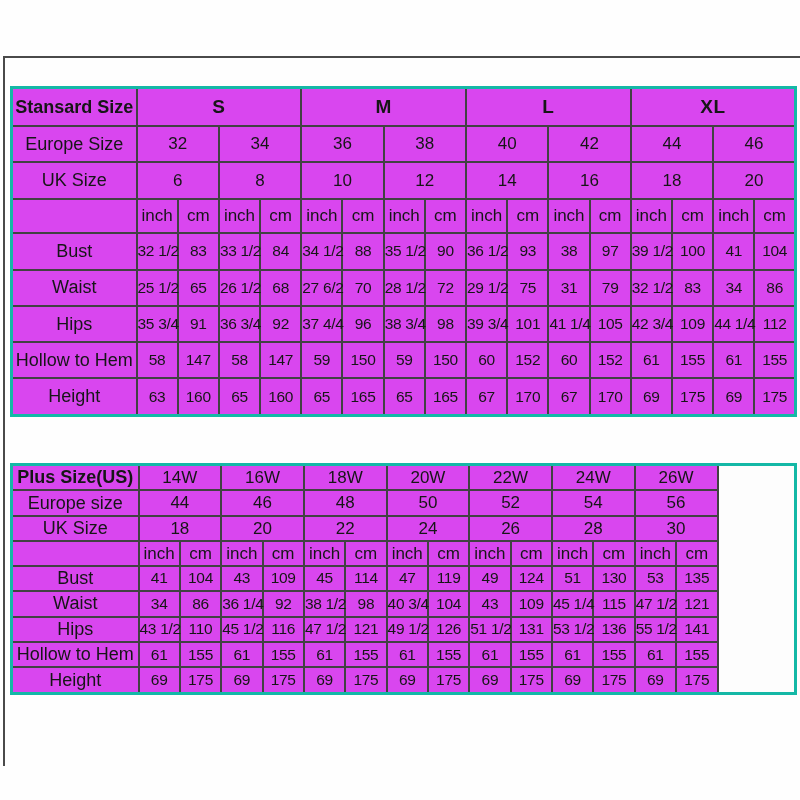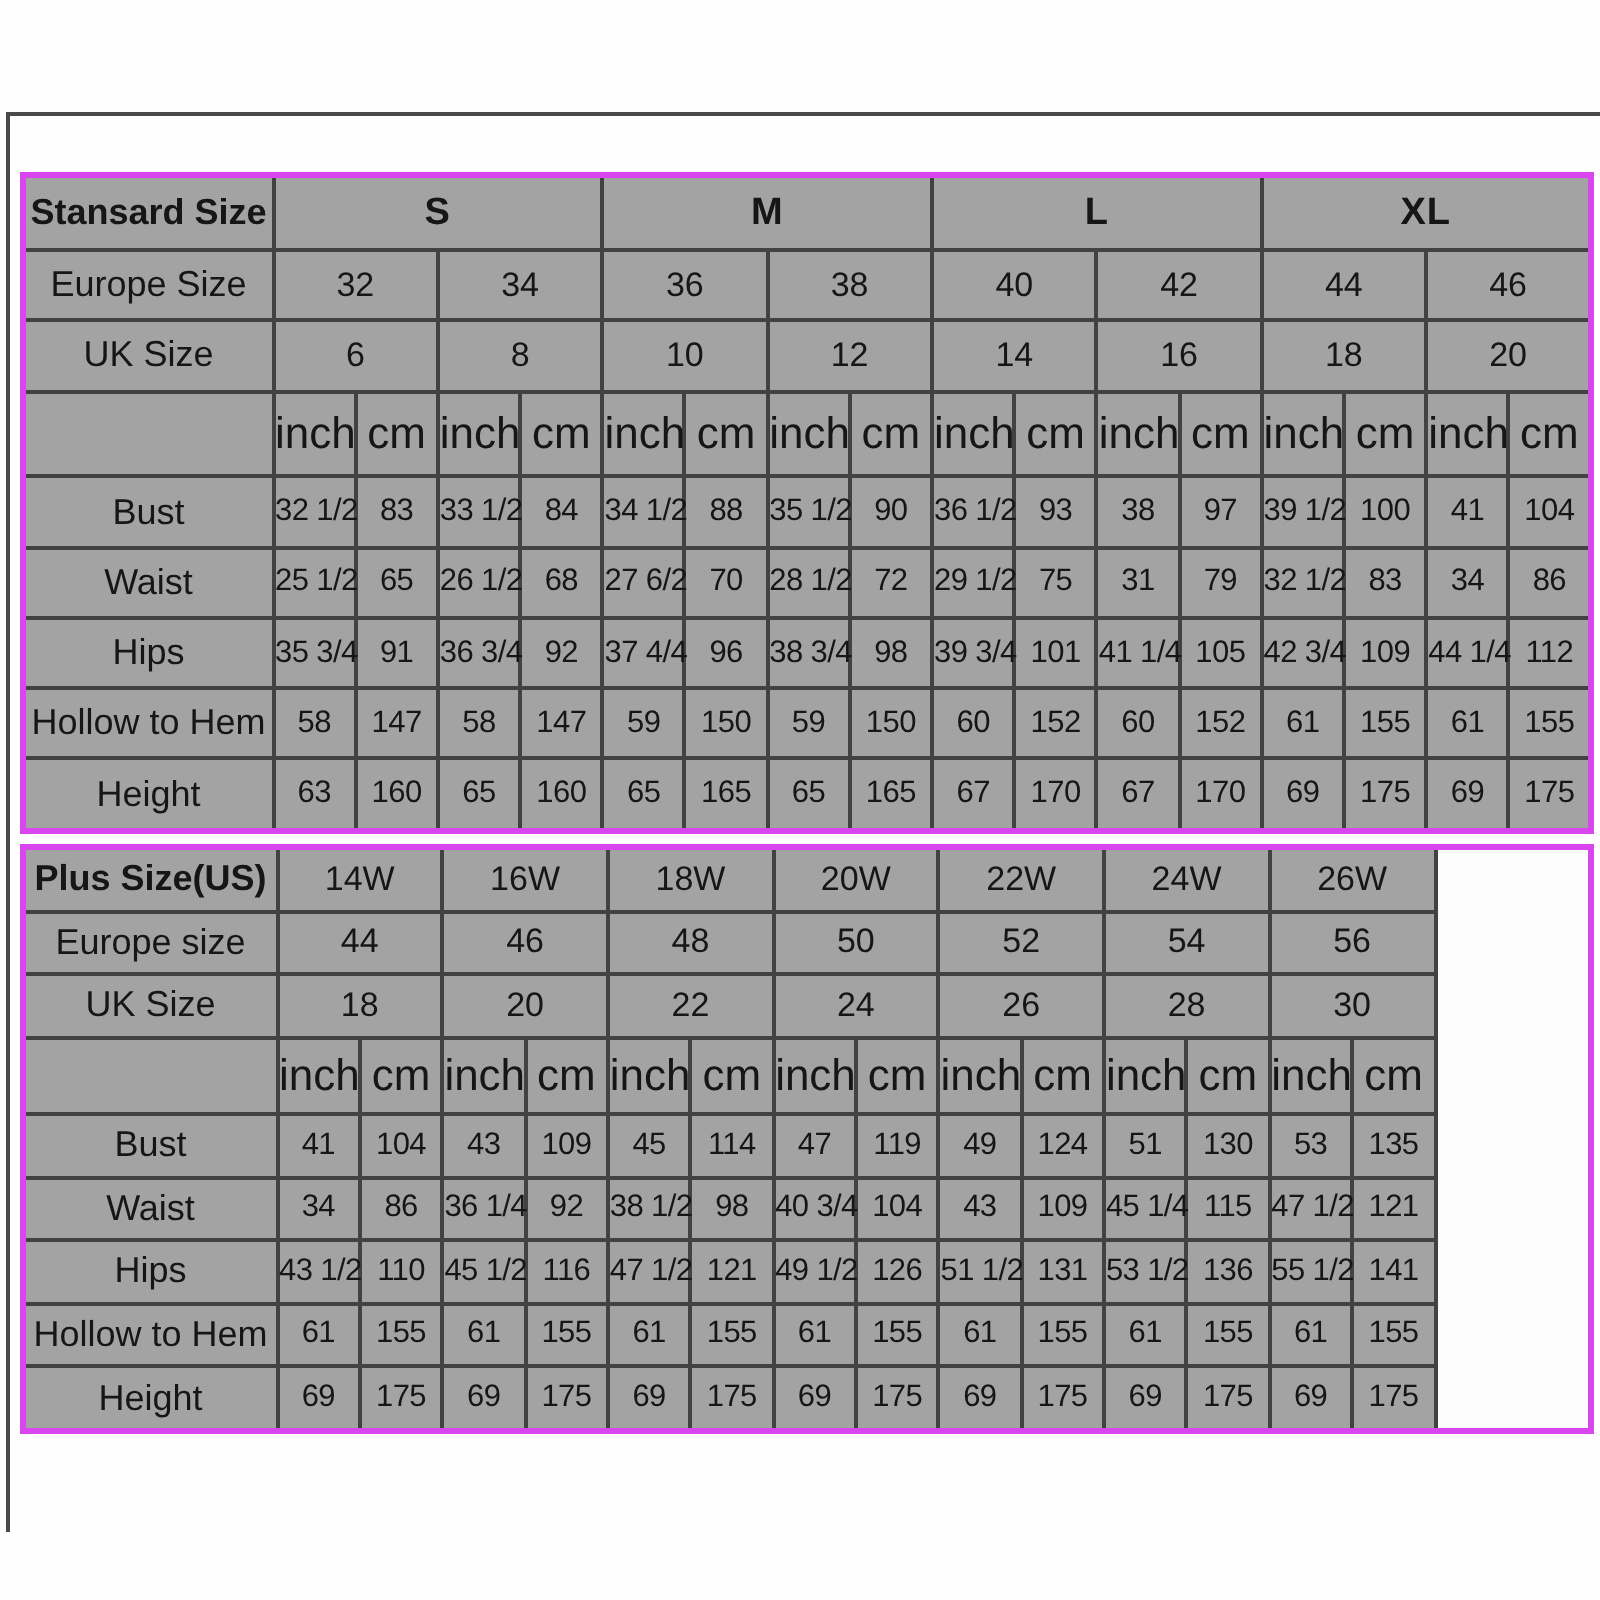--- a/index.html
+++ b/index.html
@@ -18,38 +18,38 @@
     left: 3px; top: 56px;
     width: 800px; height: 710px;
     border-top: 2px solid #4a4a4a;
     border-left: 2px solid #4a4a4a;
     box-sizing: border-box;
   }
   table {
     position: absolute;
     border-collapse: collapse;
     table-layout: fixed;
-    background: #a3a3a3;
-    border: 3px solid #d946ef;
+    background: #d946ef;
+    border: 3px solid #14b8a6;
   }
   #standard-table { left: 10px; top: 86px; width: 787px; height: 331px; }
-  #plus-table     { left: 10px; top: 422px; width: 787px; height: 295px; }
+  #plus-table     { left: 10px; top: 463px; width: 787px; height: 232px; }
   td {
     border: 2px solid #424242;
     text-align: center;
     vertical-align: middle;
     padding: 0;
     white-space: nowrap;
     font-size: 16px;
   }
   .t-label { font-size: 18px; }
   .t-bold  { font-weight: bold; }
   .t-group { font-weight: bold; font-size: 19px; letter-spacing: 0.5px; }
   .t-size  { font-size: 17px; }
-  .t-unit  { font-size: 22px; }
+  .t-unit  { font-size: 17px; }
   .t-val   { font-size: 15.5px; letter-spacing: -0.3px; }
   .t-blank { background: #fdfdfd; }
   col.c-label  { width: 125px; }
   col.c-label2 { width: 127px; }
   col.c-blank  { width: 78px; }
 </style>
 </head>
 <body>
 
 <div class="outer-frame"></div>

